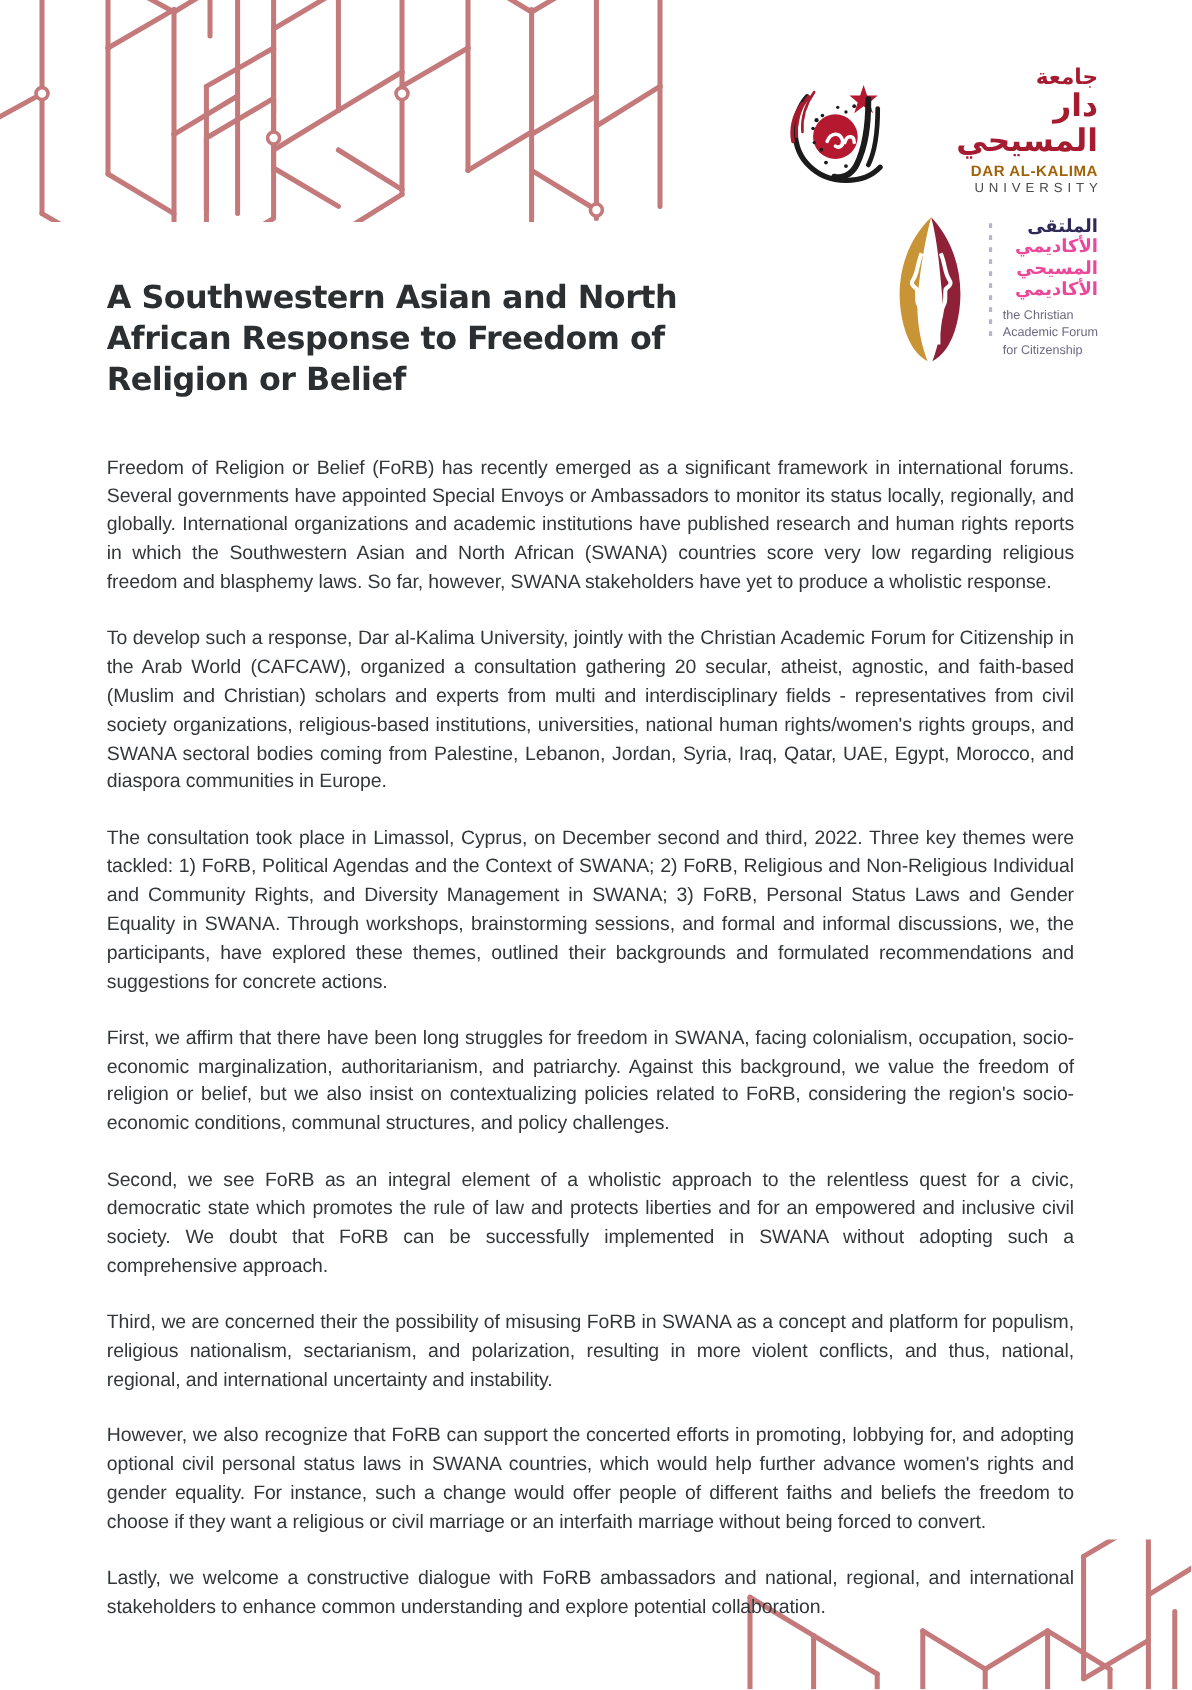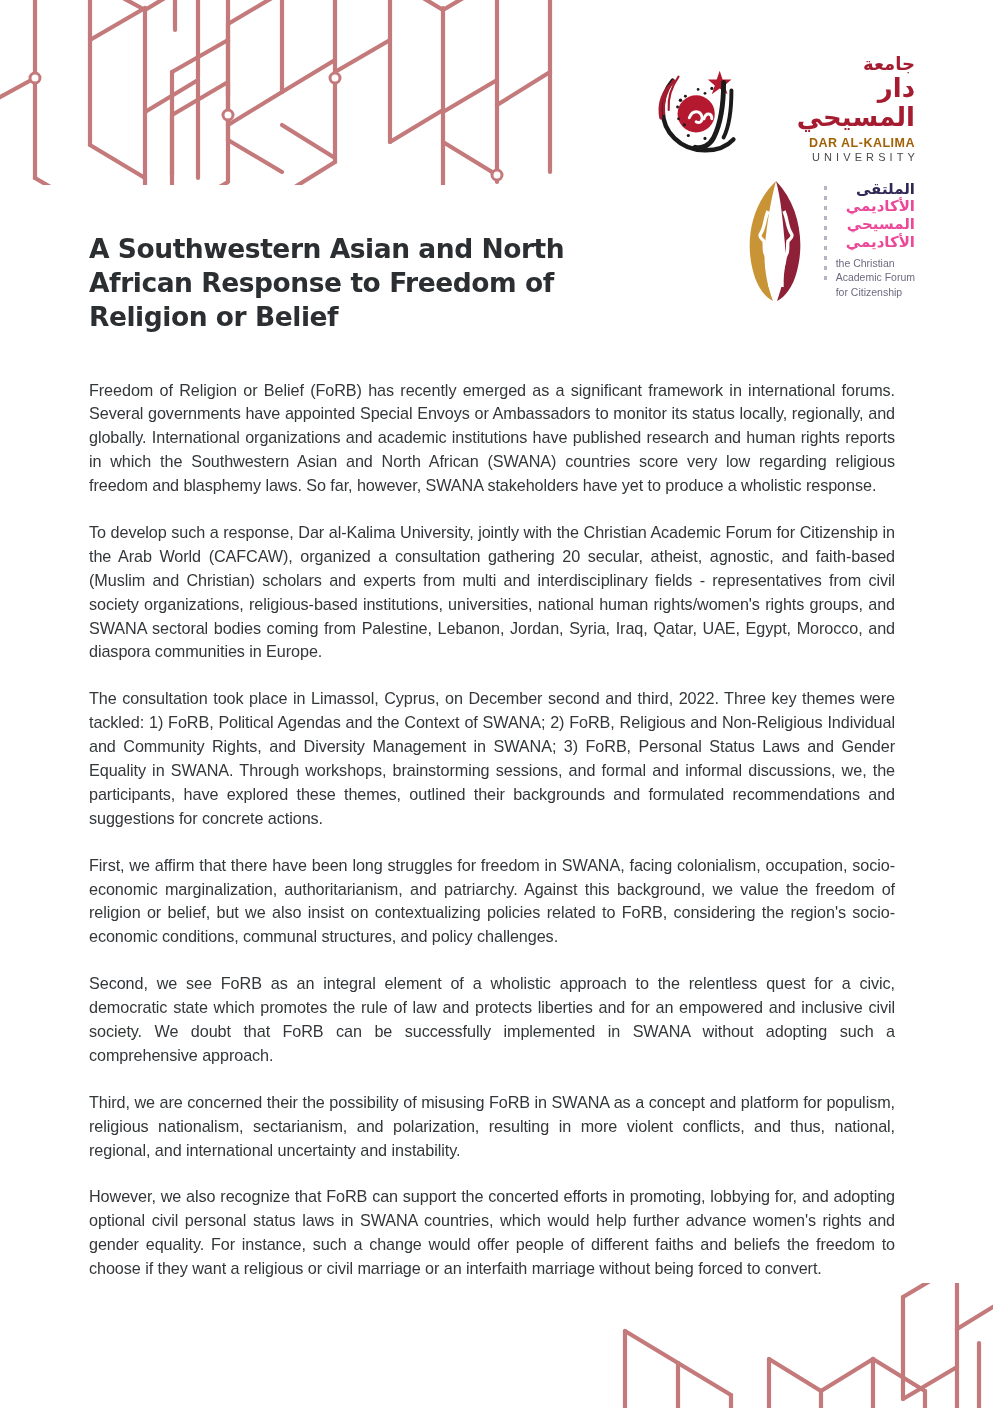--- a/index.html
+++ b/index.html
@@ -320,16 +320,17 @@
   <div class="doc">
     <h1 class="doc-title">A Southwestern Asian and North African Response to Freedom of Religion or Belief</h1>
     <div class="doc-body">
       <p>Freedom of Religion or Belief (FoRB) has recently emerged as a significant framework in international forums. Several governments have appointed Special Envoys or Ambassadors to monitor its status locally, regionally, and globally. International organizations and academic institutions have published research and human rights reports in which the Southwestern Asian and North African (SWANA) countries score very low regarding religious freedom and blasphemy laws. So far, however, SWANA stakeholders have yet to produce a wholistic response.</p>
       <p>To develop such a response, Dar al-Kalima University, jointly with the Christian Academic Forum for Citizenship in the Arab World (CAFCAW), organized a consultation gathering 20 secular, atheist, agnostic, and faith-based (Muslim and Christian) scholars and experts from multi and interdisciplinary fields - representatives from civil society organizations, religious-based institutions, universities, national human rights/women's rights groups, and SWANA sectoral bodies coming from Palestine, Lebanon, Jordan, Syria, Iraq, Qatar, UAE, Egypt, Morocco, and diaspora communities in Europe.</p>
       <p>The consultation took place in Limassol, Cyprus, on December second and third, 2022. Three key themes were tackled: 1) FoRB, Political Agendas and the Context of SWANA; 2) FoRB, Religious and Non-Religious Individual and Community Rights, and Diversity Management in SWANA; 3) FoRB, Personal Status Laws and Gender Equality in SWANA. Through workshops, brainstorming sessions, and formal and informal discussions, we, the participants, have explored these themes, outlined their backgrounds and formulated recommendations and suggestions for concrete actions.</p>
       <p>First, we affirm that there have been long struggles for freedom in SWANA, facing colonialism, occupation, socio-economic marginalization, authoritarianism, and patriarchy. Against this background, we value the freedom of religion or belief, but we also insist on contextualizing policies related to FoRB, considering the region's socio-economic conditions, communal structures, and policy challenges.</p>
       <p>Second, we see FoRB as an integral element of a wholistic approach to the relentless quest for a civic, democratic state which promotes the rule of law and protects liberties and for an empowered and inclusive civil society. We doubt that FoRB can be successfully implemented in SWANA without adopting such a comprehensive approach.</p>
       <p>Third, we are concerned their the possibility of misusing FoRB in SWANA as a concept and platform for populism, religious nationalism, sectarianism, and polarization, resulting in more violent conflicts, and thus, national, regional, and international uncertainty and instability.</p>
       <p>However, we also recognize that FoRB can support the concerted efforts in promoting, lobbying for, and adopting optional civil personal status laws in SWANA countries, which would help further advance women's rights and gender equality. For instance, such a change would offer people of different faiths and beliefs the freedom to choose if they want a religious or civil marriage or an interfaith marriage without being forced to convert.</p>
+      <p>Lastly, we welcome a constructive dialogue with FoRB ambassadors and national, regional, and international stakeholders to enhance common understanding and explore potential collaboration.</p>
     </div>
   </div>
 
 </div>
 
 </body></html>

